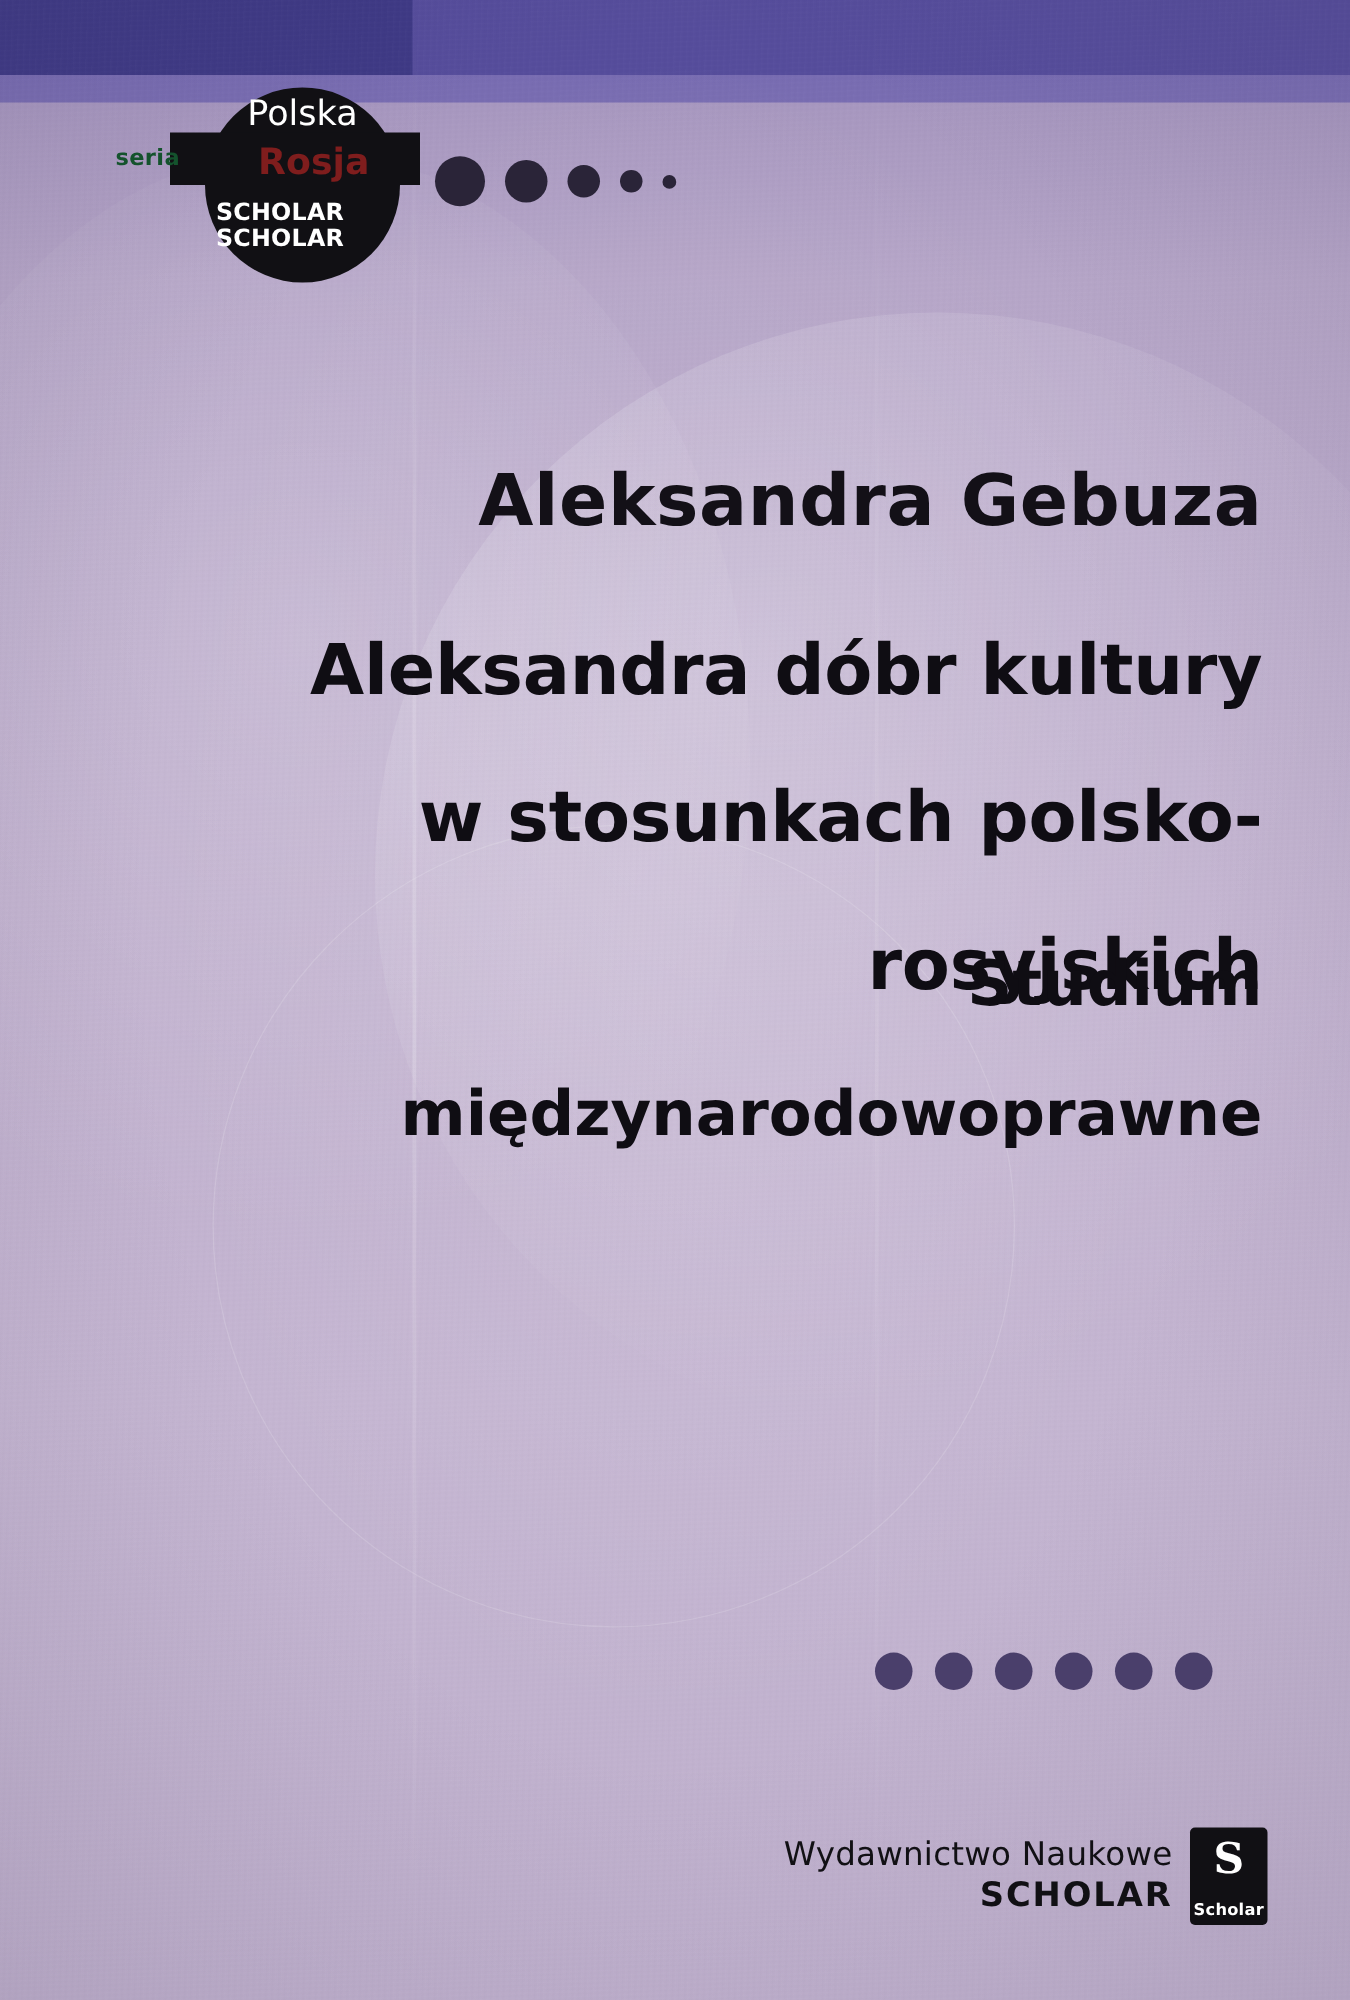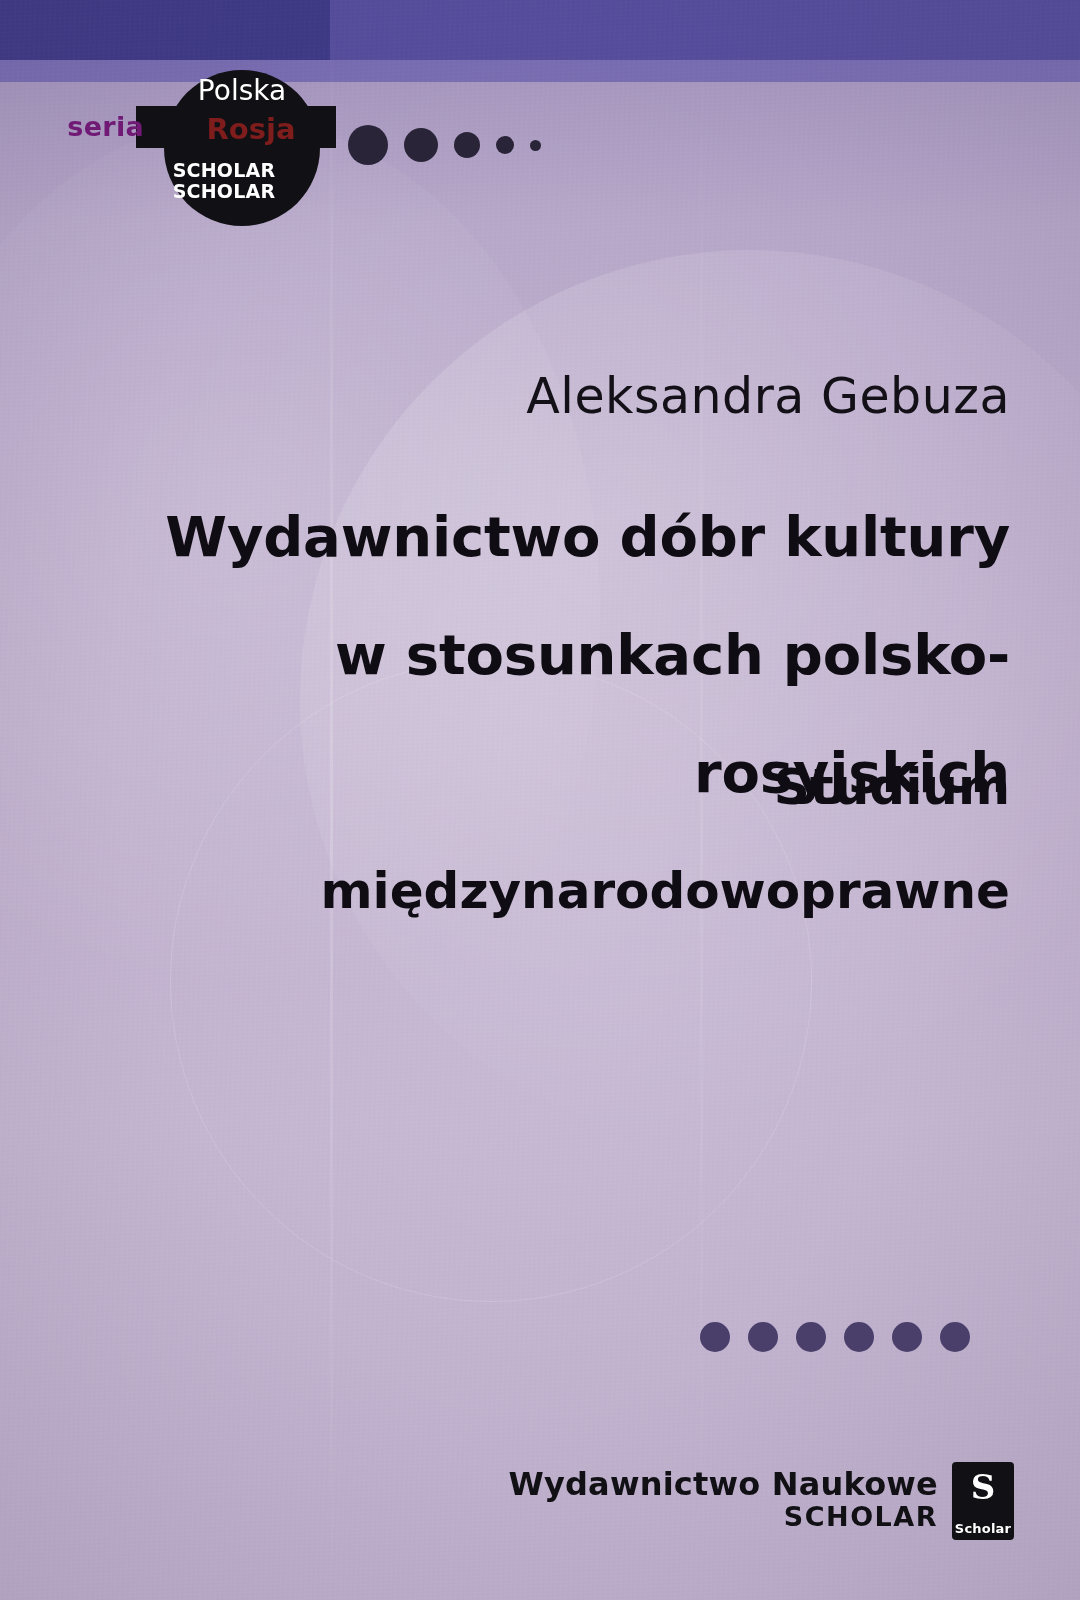--- a/index.html
+++ b/index.html
@@ -118,23 +118,23 @@
     width: 200px;
     height: 42px;
     background: #111014;
   }
   .series-word-seria {
     position: absolute;
     left: 0px;
     top: 48px;
     width: 78px;
     height: 34px;
-    color: #701a75;
-    font-weight: bold;
-    font-size: 27px;
+    color: #14532d;
+    font-weight: bold;
+    font-size: 18px;
     letter-spacing: .3px;
     text-align: right;
     line-height: 34px;
   }
   .series-word-polska {
     position: absolute;
     left: 96px;
     top: 12px;
     width: 160px;
     color: #ffffff;
@@ -189,22 +189,22 @@
   .badge-dots i:nth-child(5) { width: 11px; height: 11px; }
 
   
   .author {
     position: absolute;
     right: 70px;
     top: 368px;
     width: 940px;
     text-align: right;
     color: #131017;
-    font-size: 49px;
-    font-weight: 400;
+    font-size: 57px;
+    font-weight: 700;
     letter-spacing: .5px;
   }
   .title {
     position: absolute;
     right: 70px;
     top: 478px;
     width: 980px;
     text-align: right;
     color: #0f0d13;
     font-size: 56px;
@@ -250,22 +250,22 @@
     bottom: 60px;
     display: flex;
     align-items: center;
     gap: 14px;
   }
   .publisher-text {
     text-align: right;
     color: #111014;
   }
   .publisher-name {
-    font-size: 32px;
-    font-weight: bold;
+    font-size: 26px;
+    font-weight: normal;
     line-height: 32px;
     letter-spacing: .2px;
   }
   .publisher-brand {
     font-size: 27px;
     font-weight: bold;
     letter-spacing: 1.5px;
     line-height: 34px;
   }
   .publisher-logo {
@@ -341,21 +341,21 @@
     <i></i>
     <i></i>
     <i></i>
     <i></i>
     <i></i>
   </div>
 
   <div class="author">Aleksandra Gebuza</div>
 
   <div class="title">
-    <span class="line">Wydawnictwo dóbr kultury</span>
+    <span class="line">Aleksandra dóbr kultury</span>
     <span class="line">w stosunkach polsko-rosyjskich</span>
   </div>
 
   <div class="subtitle">
     <span class="line">Studium</span>
     <span class="line">międzynarodowoprawne</span>
   </div>
 
   <div class="bottom-dots">
     <i></i>

